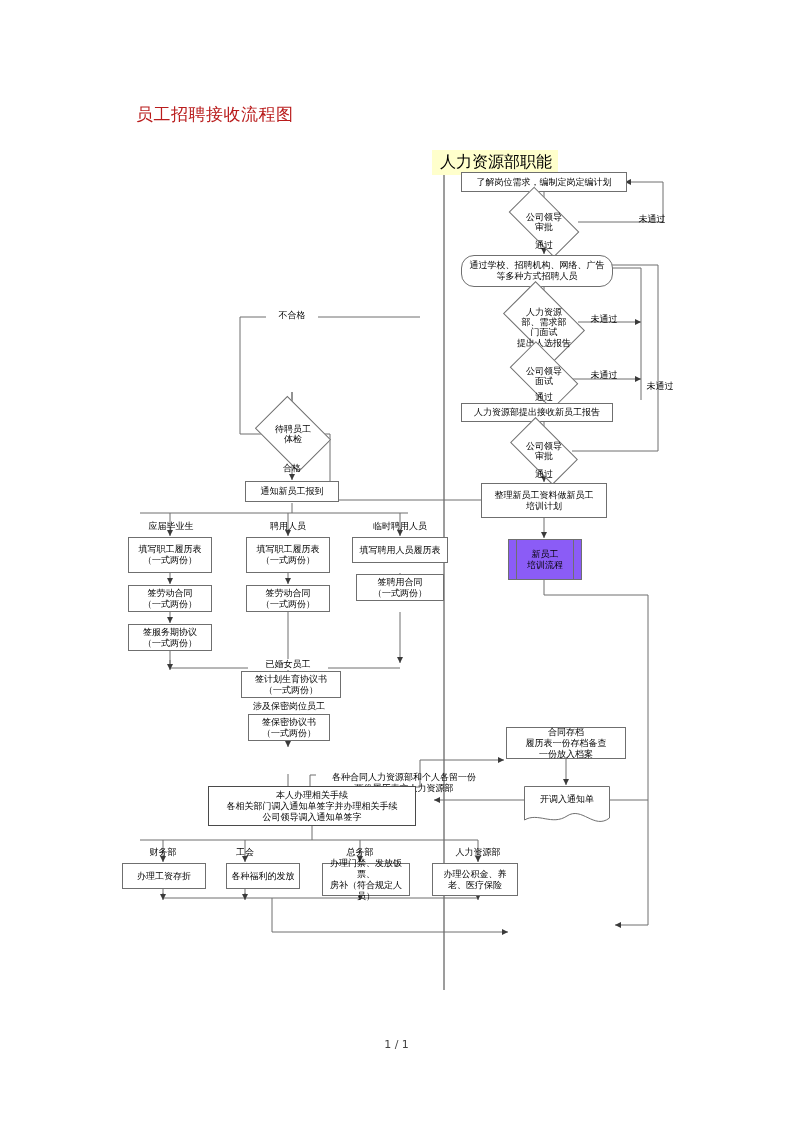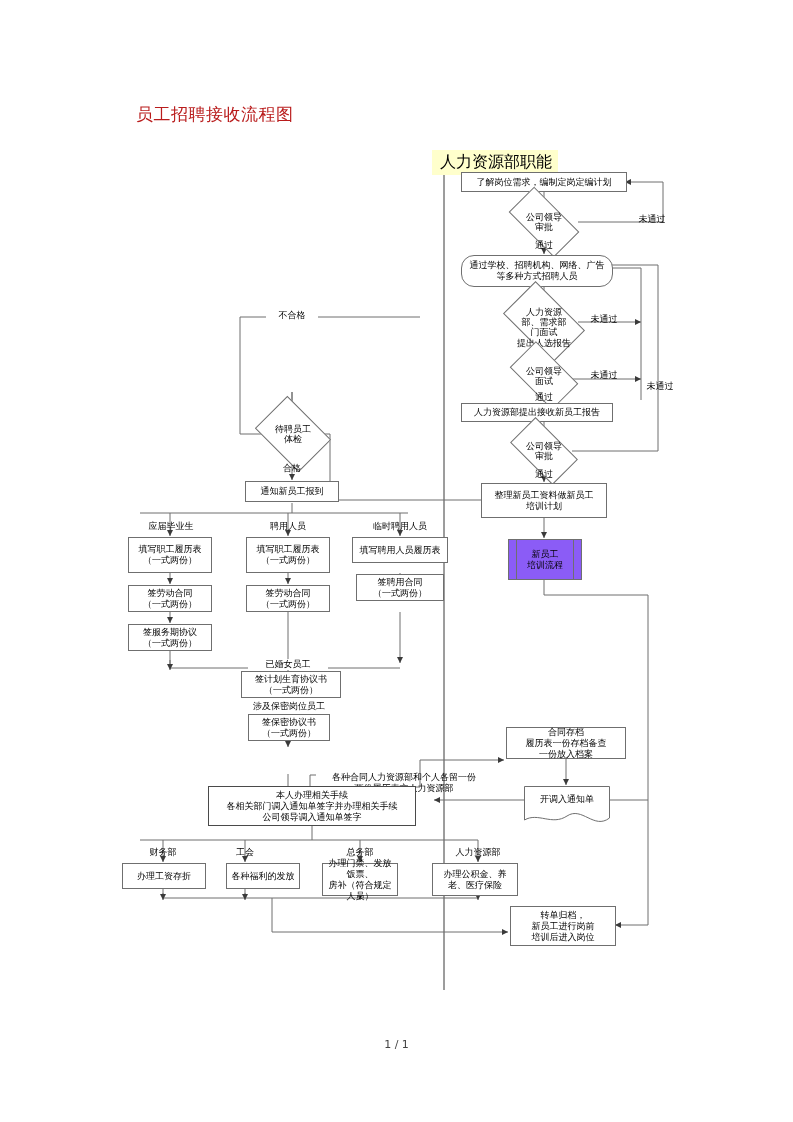--- a/index.html
+++ b/index.html
@@ -307,30 +307,25 @@
   <div class="cap" style="left:217px;top:847px;width:56px;">工会</div>
   <div class="cap" style="left:332px;top:847px;width:56px;">总务部</div>
   <div class="cap" style="left:443px;top:847px;width:70px;">人力资源部</div>
 
   <div class="node" style="left:122px;top:863px;width:84px;height:26px;">
     <span class="txt">办理工资存折</span>
   </div>
   <div class="node" style="left:226px;top:863px;width:74px;height:26px;">
     <span class="txt">各种福利的发放</span>
   </div>
-  <div class="node" style="left:322px;top:863px;width:76px;height:33px;">
+  <div class="node" style="left:322px;top:863px;width:88px;height:33px;">
     <span class="txt">办理门禁、发放饭票、
 房补（符合规定人员）</span>
   </div>
   <div class="node" style="left:432px;top:863px;width:86px;height:33px;">
     <span class="txt">办理公积金、养
 老、医疗保险</span>
   </div>
 
-  <div class="node" style="left:510px;top:906px;width:106px;height:40px;">
-    <span class="txt">转单归档，
-新员工进行岗前
-培训后进入岗位</span>
-  </div>
 
   <div class="footer">1  /  1</div>
 
 </div>
 
 </body></html>

